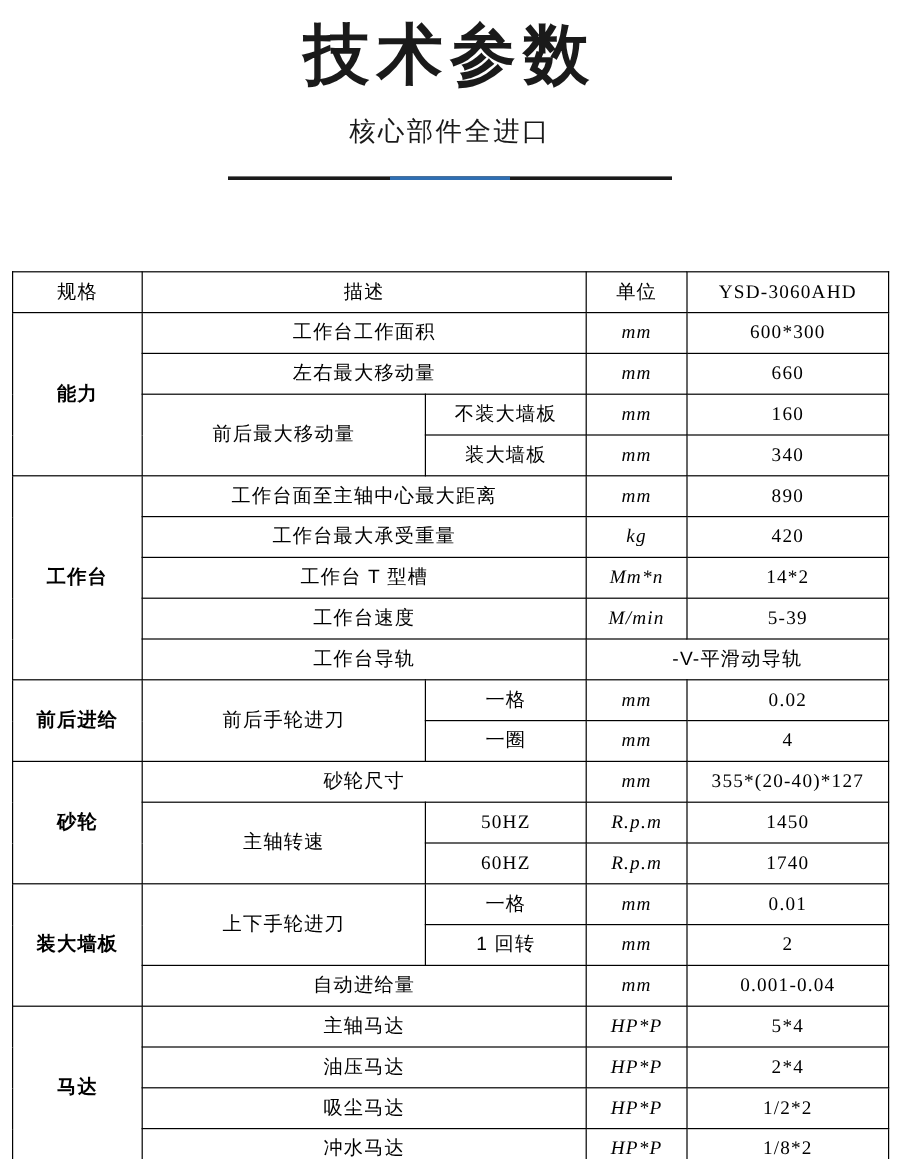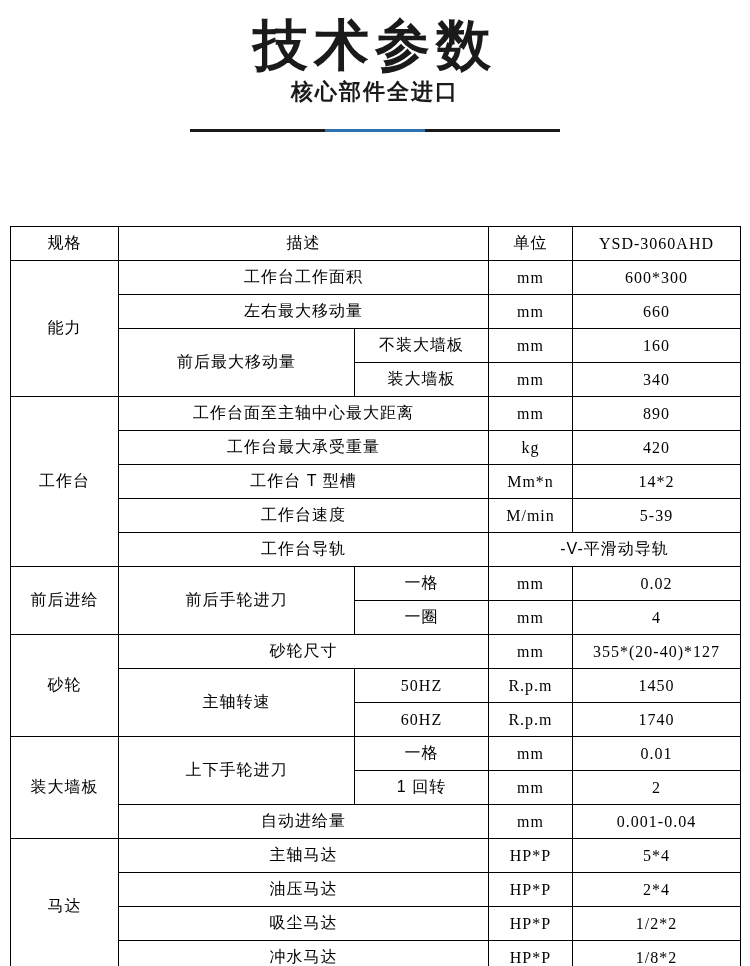--- a/index.html
+++ b/index.html
@@ -26,22 +26,23 @@
   }
   .main-title {
     font-size: 55px;
     font-weight: bold;
     letter-spacing: 6px;
     line-height: 1.15;
     color: #1a1a1a;
   }
   .sub-title {
     font-size: 22px;
-    font-weight: bold;
-    letter-spacing: 2px;
+    font-weight: normal;
+    letter-spacing: 2px;
+    margin-top: 18px;
     color: #1a1a1a;
   }
   .divider {
     margin: 22px auto 0 auto;
     width: 370px;
     height: 3px;
     background: #1a1a1a;
     position: relative;
   }
   .divider .accent {
@@ -69,37 +70,39 @@
     font-size: 16px;
     text-align: center;
     vertical-align: middle;
     height: 33px;
     padding: 0 2px;
     letter-spacing: 1px;
   }
   td.cat {
     font-size: 17px;
     letter-spacing: 2px;
+    font-weight: bold;
   }
   td.head {
     font-size: 17px;
     letter-spacing: 2px;
   }
   td.desc {
     letter-spacing: 2px;
   }
   td.num {
     font-family: Liberation Serif, serif;
     font-size: 16px;
     letter-spacing: 0.5px;
   }
   td.unit {
     font-family: "Liberation Serif", serif;
     font-size: 15px;
     letter-spacing: 0.5px;
+    font-style: italic;
   }
   .col-cat { width: 108px; }
   .col-desc { width: 236px; }
   .col-sub { width: 134px; }
   .col-unit { width: 84px; }
   .col-val { width: 168px; }
 </style>
 </head>
 <body>
 

